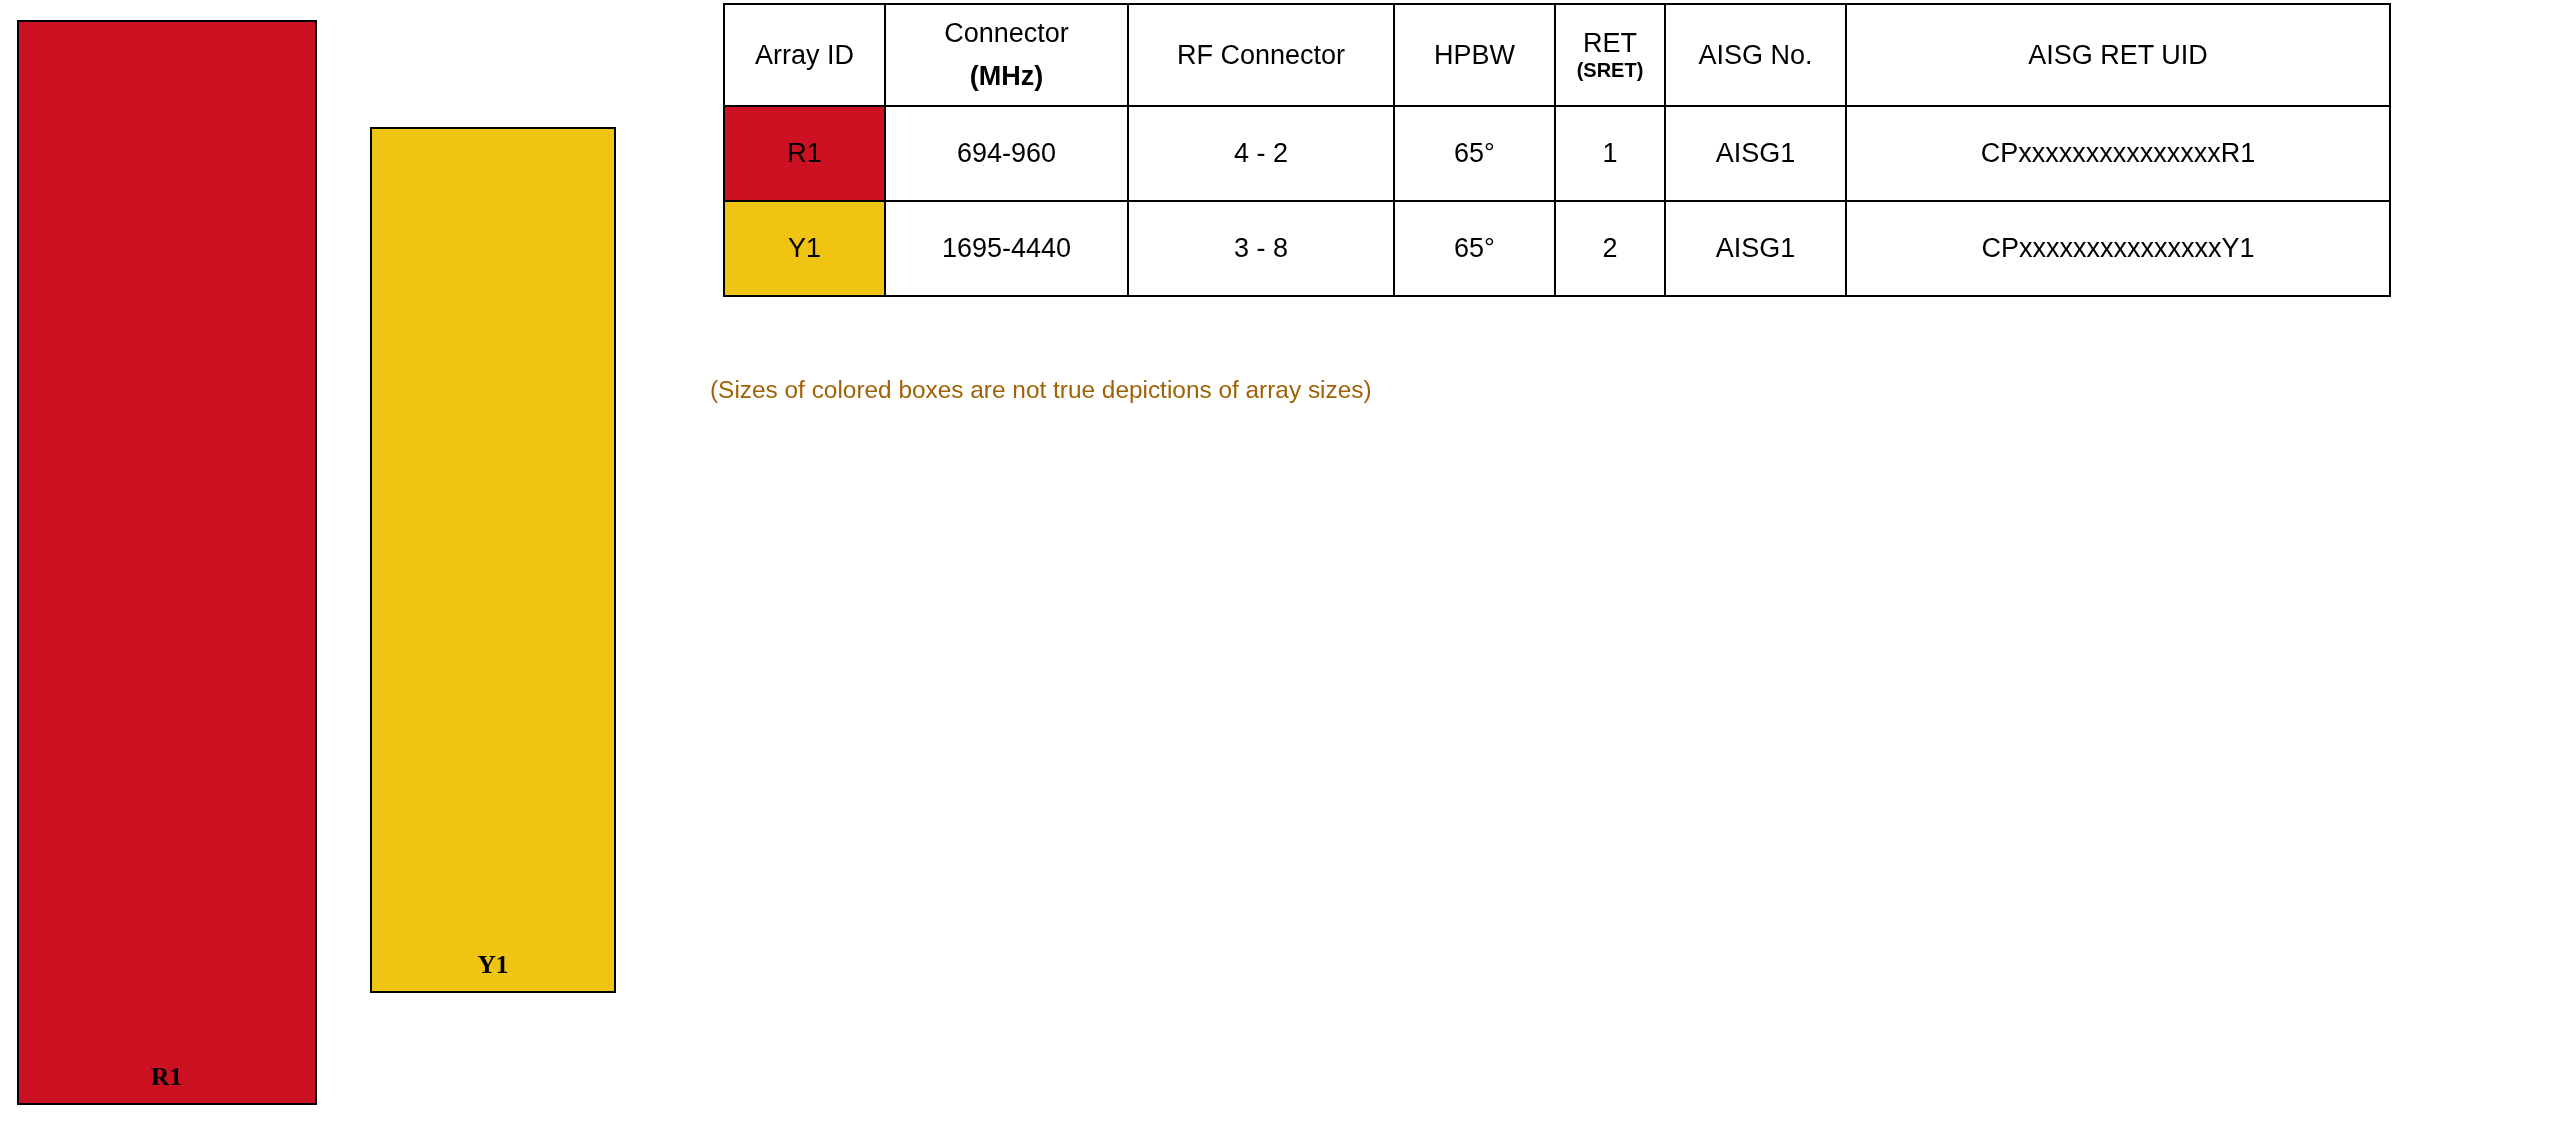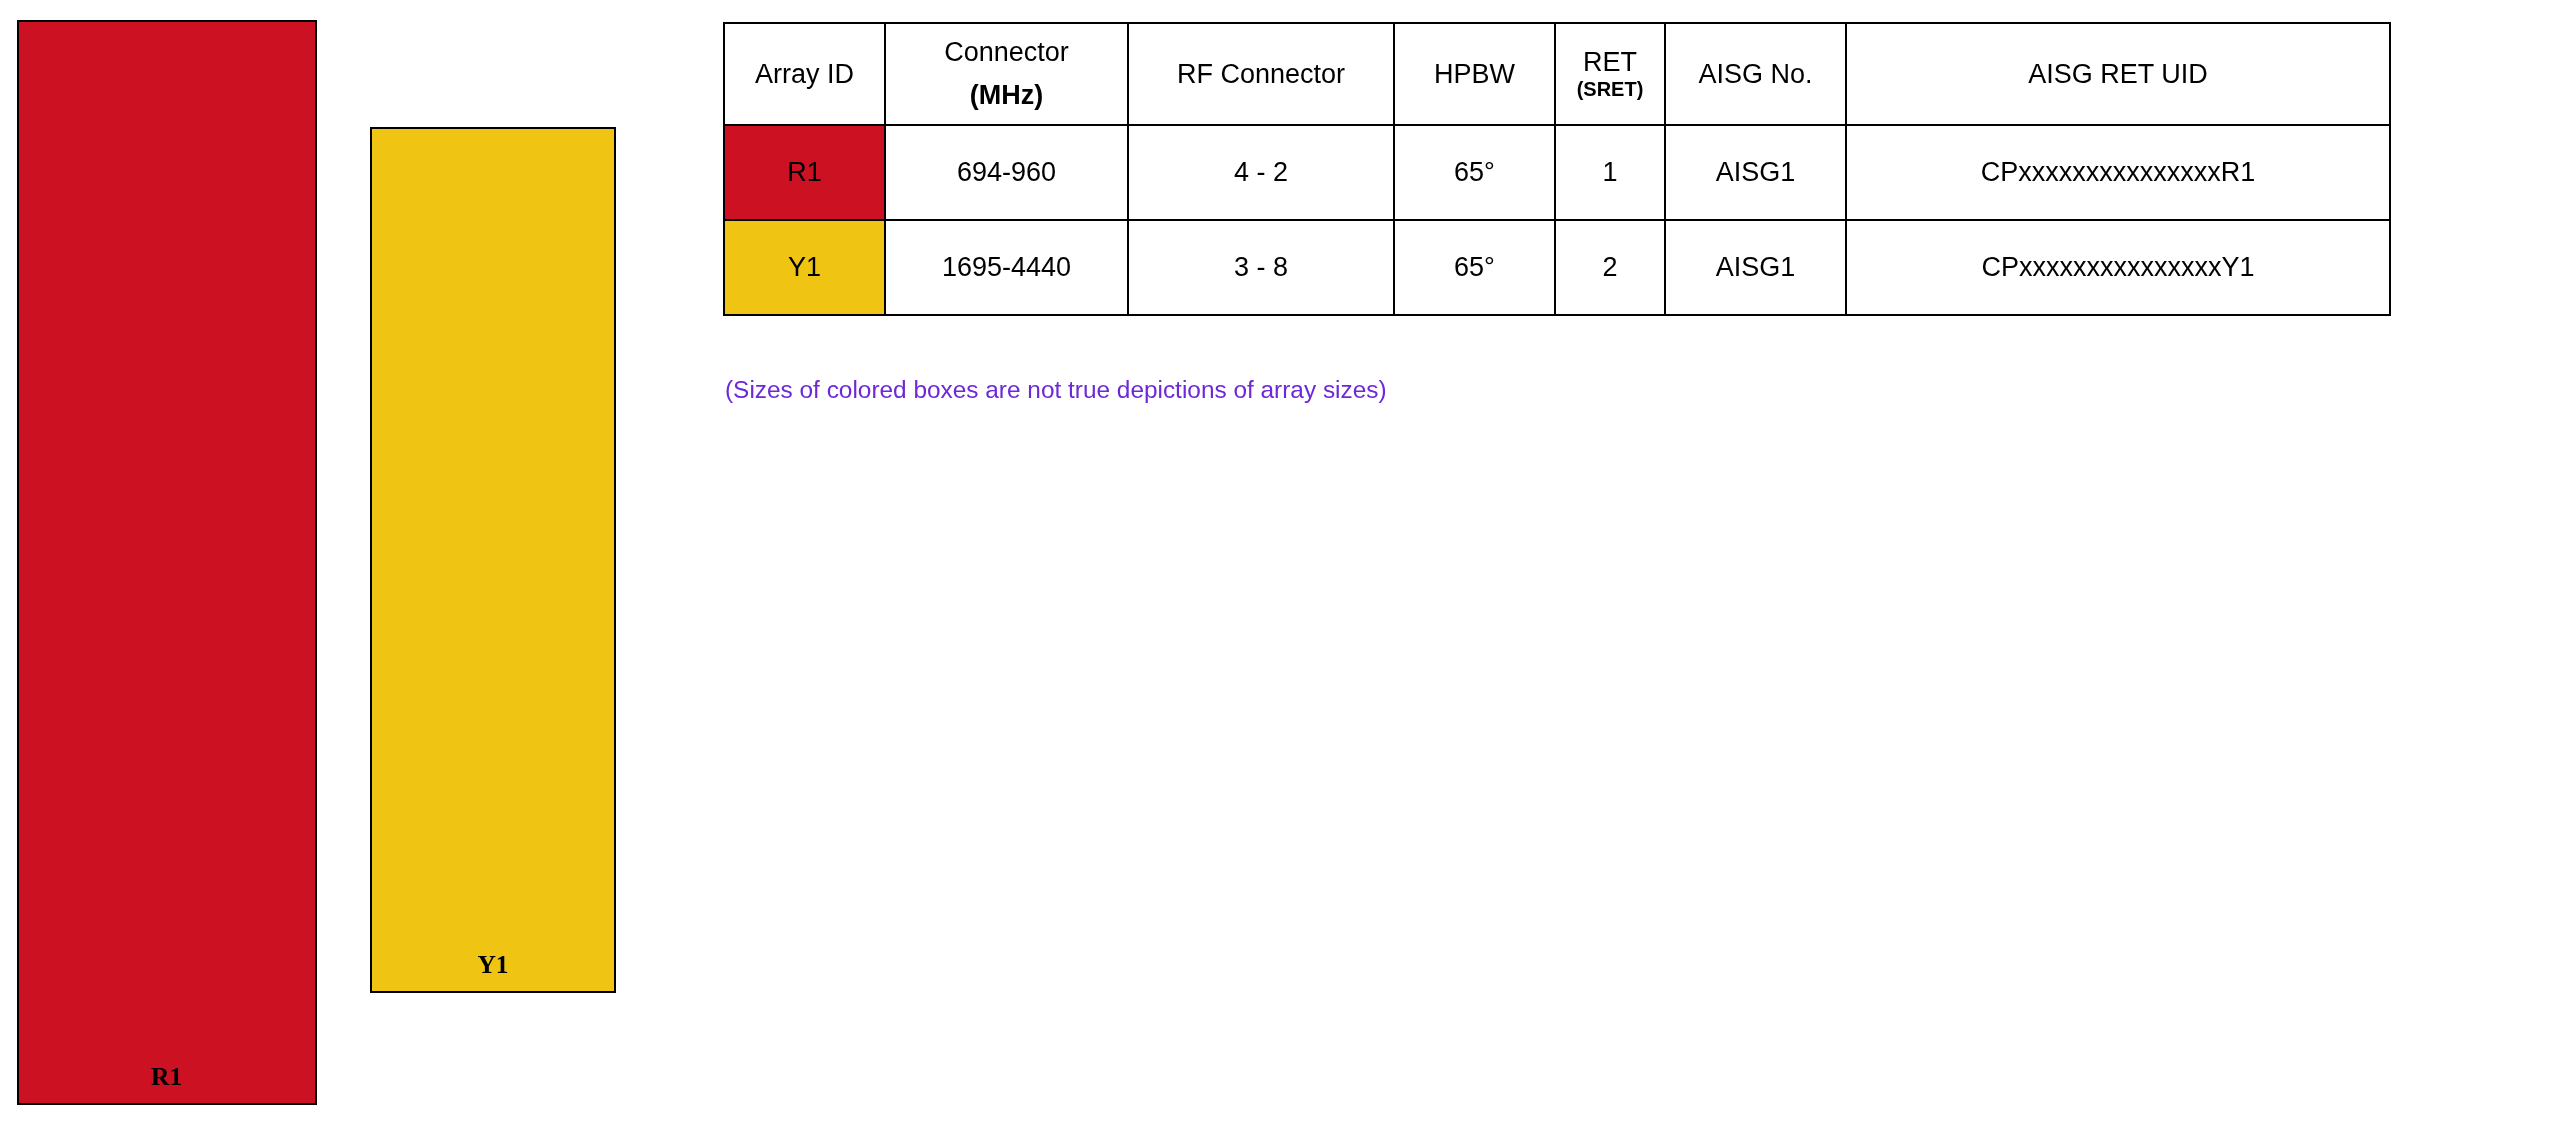--- a/index.html
+++ b/index.html
@@ -53,21 +53,21 @@
     top: 127px;
     width: 246px;
     height: 866px;
     background: #F0C413;
   }
 
   
   #spec-table-wrap {
     position: absolute;
     left: 696px;
-    top: 22px;
+    top: 3px;
     padding-left: 27px;
   }
   table.spec-table {
     border-collapse: collapse;
     table-layout: fixed;
     background: #ffffff;
   }
   table.spec-table th,
   table.spec-table td {
     border: 2.2px solid #000000;
@@ -101,24 +101,24 @@
   .col-ret       { width: 110px; }
   .col-aisgno    { width: 181px; }
   .col-uid       { width: 544px; }
 
   td.cell-arrayid-r1 { background: #CC1122; }
   td.cell-arrayid-y1 { background: #F0C413; }
 
   
   #size-disclaimer {
     position: absolute;
-    left: 725px;
+    left: 710px;
     top: 376px;
     font-size: 24.4px;
-    color: #6d28d9;
+    color: #a16207;
     white-space: nowrap;
   }
 </style>
 </head>
 <body>
 
 <div id="array-diagram">
   <div class="array-box" id="array-box-r1">
     <span class="array-label">R1</span>
   </div>

